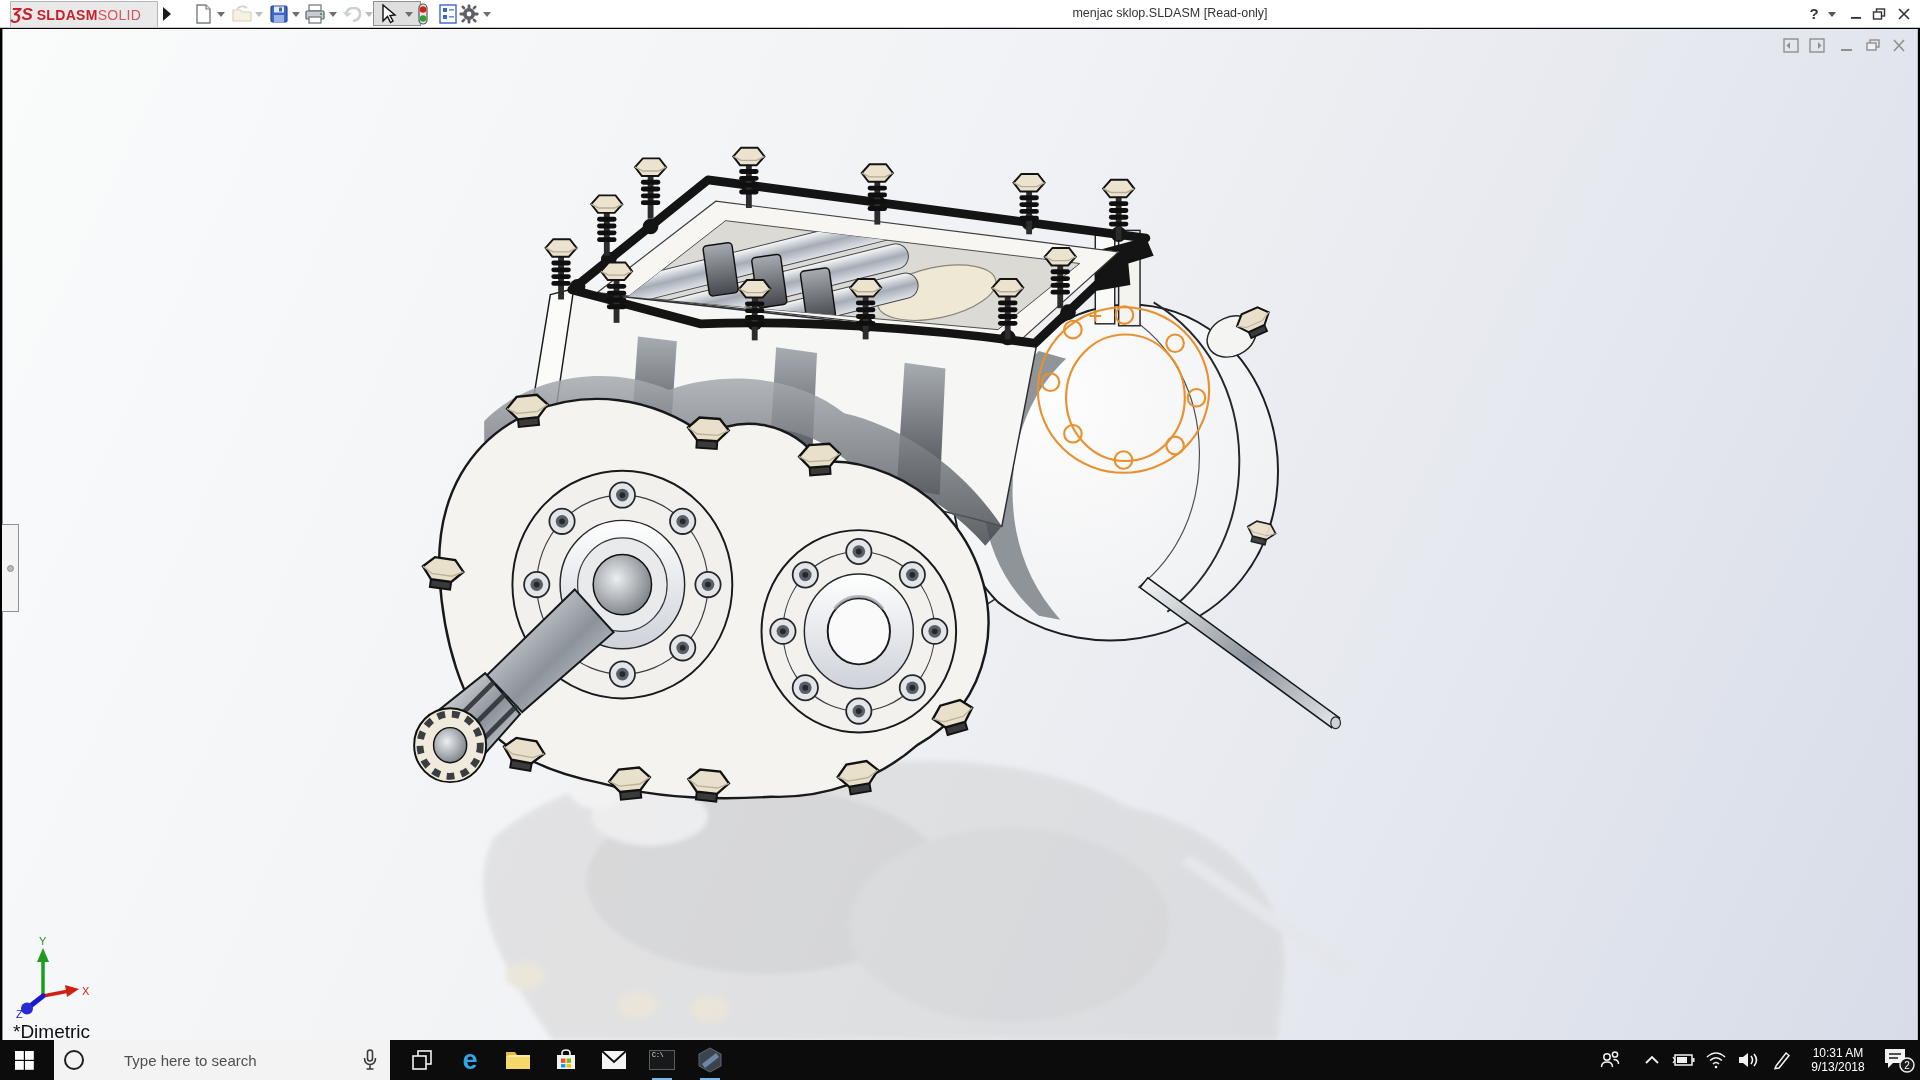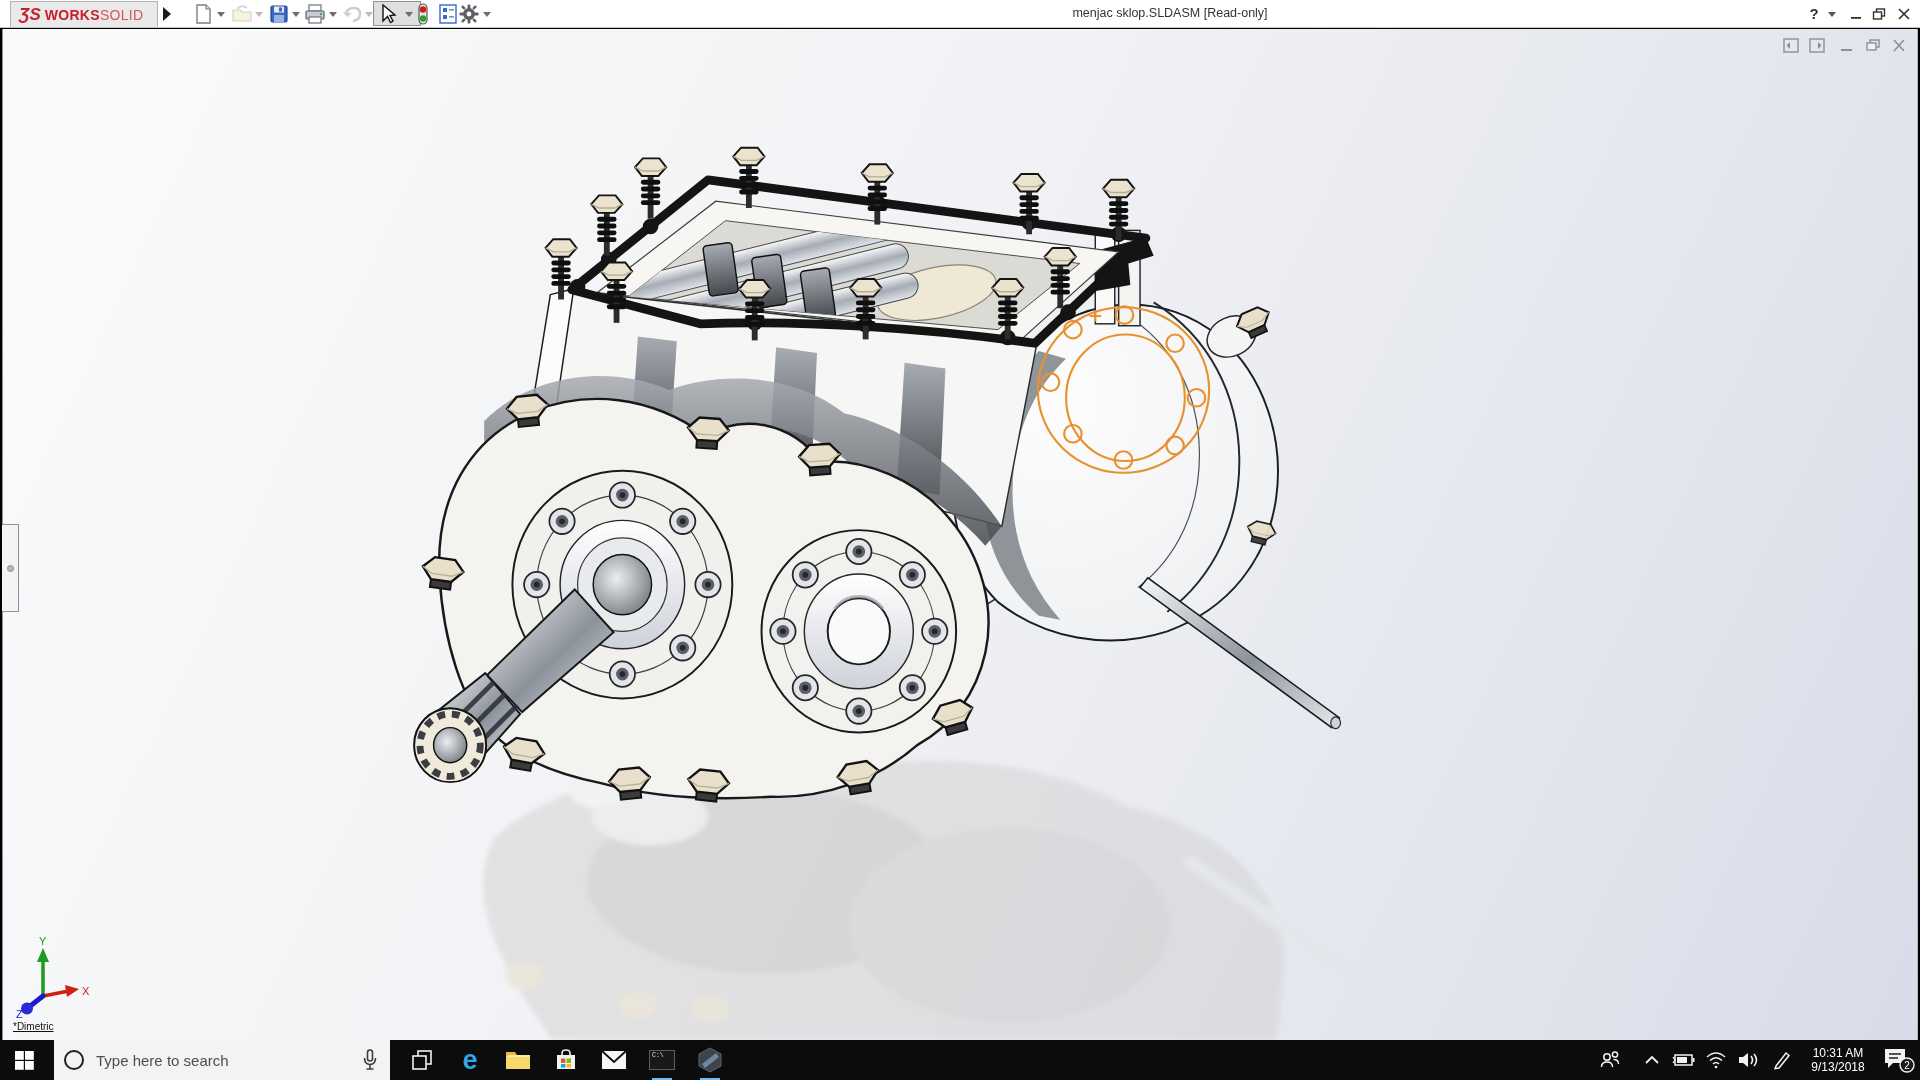--- a/index.html
+++ b/index.html
@@ -5,21 +5,21 @@
   * { margin:0; padding:0; box-sizing:border-box; }
   html,body { width:1920px; height:1080px; overflow:hidden; background:#000;
               font-family:"Liberation Sans", sans-serif; }
   .app { position:absolute; inset:0; }
 
   
   .titlebar { position:absolute; left:0; top:0; width:1920px; height:28px;
               background:#ffffff; border-bottom:1px solid #c6c6c6; }
   .logo-tab { position:absolute; left:10px; top:1px; width:148px; height:26px;
               background:#e9e9e9; border:1px solid #b4b4b4; border-bottom:none;
-              display:flex; align-items:center; padding-left:8px; }
+              display:flex; align-items:center; }
   .logo-glyph { color:#c8202a; font-weight:bold; font-style:italic; font-size:17px; margin-right:4px; }
   .logo-bold  { color:#c8202a; font-weight:bold; font-size:14px; letter-spacing:.3px; }
   .logo-light { color:#d4555c; font-weight:normal; font-size:14px; letter-spacing:.3px; }
   .flyout-arrow { position:absolute; left:163px; top:7px; width:0; height:0;
                   border-left:8px solid #1a1a1a; border-top:7px solid transparent;
                   border-bottom:7px solid transparent; }
   .tb-icon { position:absolute; top:3px; width:22px; height:22px; }
   .tb-caret { position:absolute; top:12px; width:0; height:0;
               border-left:4px solid transparent; border-right:4px solid transparent;
               border-top:5px solid #6e6e6e; }
@@ -35,33 +35,33 @@
                 border-left:4px solid transparent; border-right:4px solid transparent;
                 border-top:5px solid #555; }
   .ctl-svg { position:absolute; top:7px; width:14px; height:14px; }
 
   
   .viewport { position:absolute; left:2px; top:29px; width:1916px; height:1011px;
               border-left:1px solid #8d9298; border-right:1px solid #b7bcc4;
               background:linear-gradient(115deg, #fafbfb 0%, #f1f2f5 45%, #e4e7ee 75%, #d7dce8 100%); }
   .model-svg { position:absolute; left:-2px; top:-1px; }
   .docctl { position:absolute; top:9px; width:17px; height:15px; }
-  .view-label { position:absolute; left:10px; top:992px; font-size:10px; color:#101010;text-decoration:underline; }
+  .view-label { position:absolute; left:10px; top:992px; font-size:19px; color:#101010; }
   .triad { position:absolute; left:8px; top:905px; }
   .side-tab { position:absolute; left:-1px; top:495px; width:17px; height:88px;
               background:#f4f4f4; border:1px solid #8d9298; border-left:none;
               display:flex; align-items:center; justify-content:center; }
   .side-tab .dot { width:7px; height:7px; border-radius:50%; background:#b9b9b9; border:1px solid #8e8e8e; }
 
   
   .taskbar { position:absolute; left:0; top:1040px; width:1920px; height:40px; background:#0c0c0c; }
   .start { position:absolute; left:0; top:0; width:48px; height:40px;
            display:flex; align-items:center; justify-content:center; }
   .searchbox { position:absolute; left:54px; top:0; width:336px; height:40px; background:#f3f3f3;
-               display:flex; align-items:center; }
+               display:flex; align-items:center;gap:28px; }
   .cortana-ring { width:20px; height:20px; border:2.5px solid #1f1f1f; border-radius:50%;
                   margin-left:10px; }
   .search-text { margin-left:12px; font-size:15px; color:#4f4f4f; flex:1; }
   .mic { margin-right:12px; }
   .task-slot { position:absolute; top:0; width:48px; height:40px;
                display:flex; align-items:center; justify-content:center; }
   .task-slot.active { background:rgba(255,255,255,.10);margin-top:44px; }
   .underline { position:absolute; bottom:0; height:2.5px; background:#76b9ed; }
   .tray-icon { position:absolute; top:0; width:32px; height:40px;
                display:flex; align-items:center; justify-content:center; }
@@ -80,21 +80,21 @@
   .hexapp { position:relative; width:26px; height:26px; }
 </style>
 </head>
 <body>
 
 <div class="app">
 
   <div class="titlebar">
     <div class="logo-tab">
       <span class="logo-glyph">ƷS</span>
-      <span class="logo-bold">WORKS</span>
+      <span class="logo-bold">SLDASM</span>
       <span class="logo-light">SOLID</span>
     </div>
     <div class="flyout-arrow"></div>
 
     <svg class="tb-icon" style="left:192px" viewBox="0 0 22 22">
       <path d="M5 2 h9 l4 4 v14 H5 z" fill="#ffffff" stroke="#7a7f86" stroke-width="1.4"></path>
       <path d="M14 2 v4 h4" fill="#dfe3e8" stroke="#7a7f86" stroke-width="1.2"></path>
     </svg>
     <span class="tb-caret" style="left:217px"></span>
 

